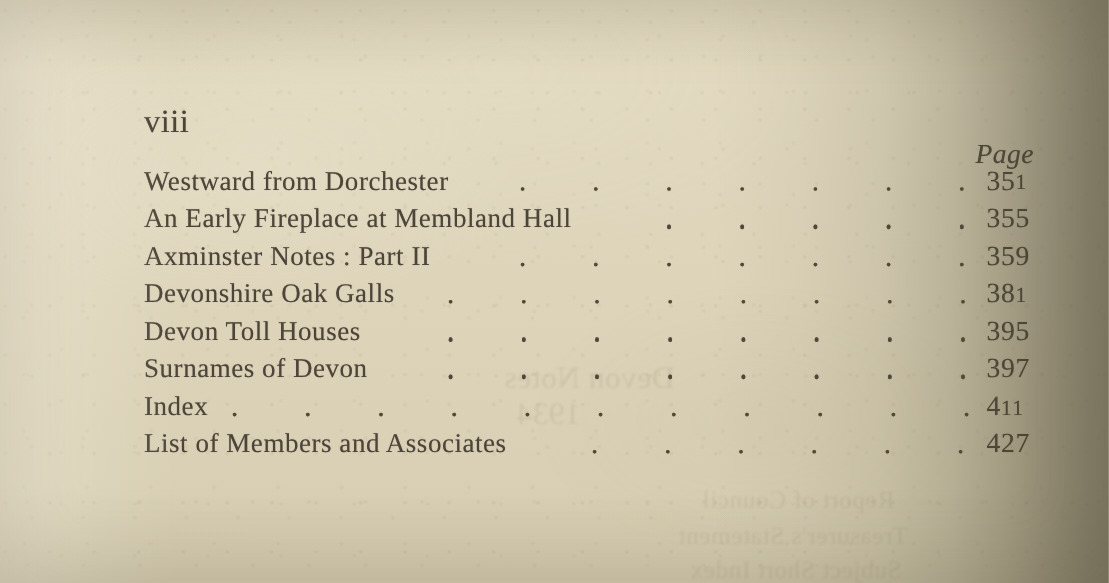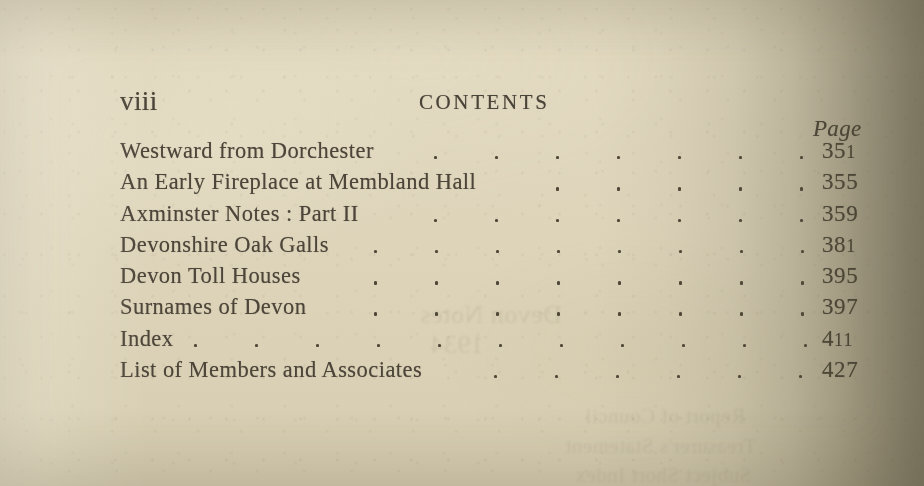--- a/index.html
+++ b/index.html
@@ -252,21 +252,20 @@
       <div class="ghost-line" style="left: 565px; top: 434px; font-size: 21px;">Treasurer's Statement</div>
       <div class="ghost-line" style="left: 575px; top: 463px; font-size: 21px;">Subject Short Index</div>
       <div class="ghost-line" style="left: 420px; top: 300px; font-size: 26px;">Devon  Notes</div>
       <div class="ghost-line" style="left: 430px; top: 330px; font-size: 26px;">1934</div>
     </div>
 
   <div class="type-block">
 
     <div class="head-row">
       <div class="folio">viii</div>
-      <div class="running-head">CONTENTS</div>
     </div>
 
     <div class="page-col-head">Page</div>
 
     <div class="contents-list">
         <div class="toc-row">
           <div class="toc-title">Westward from Dorchester</div>
           <div class="leaders" style="left: 434px; width: 427px;">
             <span class="dot" style="left: 0px;"></span>
             <span class="dot" style="left: 61px;"></span>

